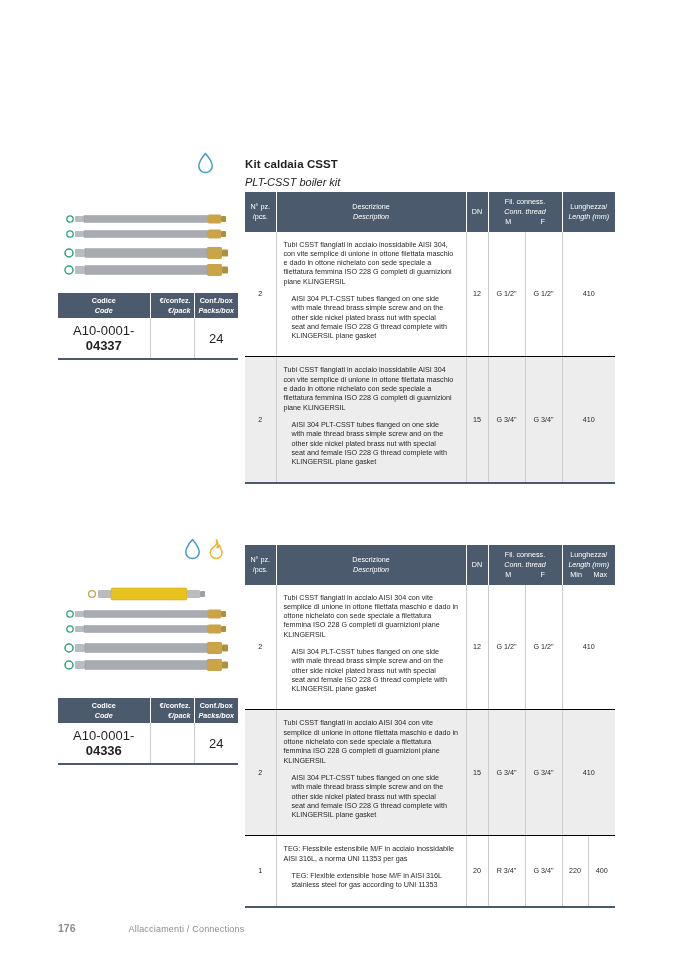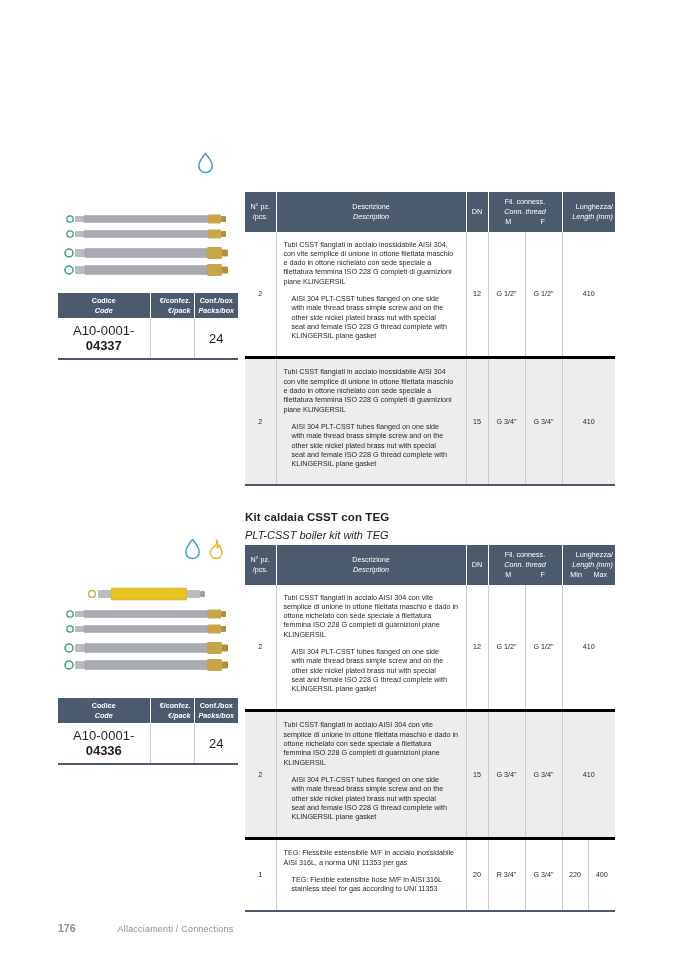--- a/index.html
+++ b/index.html
@@ -42,27 +42,27 @@
   }
   #ptable-1 { top: 192px; }
   #ptable-2 { top: 545px; }
 
   .ptable th {
     background: #4b5a6d; color: #ffffff; font-weight: normal;
     font-size: 7.2px; line-height: 9.5px; text-align: center;
     padding: 5px 2px; vertical-align: middle;
     border-right: 1px solid #ffffff;
   }
-  .ptable th:last-child { border-right: none; text-align: right; }
+  .ptable th:last-child { border-right: none; }
   .ptable th .en { font-style: italic; display: block; }
   .ptable th .sub { display: flex; justify-content: space-around; margin-top: 1px; }
 
   .ptable td {
     border-right: 1px solid #c9ccd1;
-    border-bottom: 3px solid #000000;
+    border-bottom: 1px solid #000000;
     font-size: 7.2px; line-height: 9.3px;
     padding: 7px 5px; vertical-align: middle; text-align: center;
     color: #231f20;
   }
   .ptable td:last-child { border-right: none; }
   .ptable tr.alt td { background: #ededed; }
   .ptable td.desc { text-align: left; padding: 8px 7px; }
   .desc .it { margin: 0 0 4px 0; }
   .desc .en { margin: 8px; }
   .ptable tr:last-child td { border-bottom: 2px solid #4b5a6d; }
@@ -105,36 +105,40 @@
   .cw-box { width: 44px; }
 
   
   .photo { position: absolute; }
   #photo-1 { left: 62px; top: 212px; width: 176px; height: 68px; }
   #photo-2 { left: 62px; top: 585px; width: 176px; height: 92px; }
 
   
   .footer {
     position: absolute; left: 58px; top: 922px;
-    display: flex; align-items: baseline; gap: 8px; justify-content: center;
+    display: flex; align-items: baseline; gap: 19px; justify-content: center;
   }
   .footer-page { font-size: 10.5px; font-weight: bold; color: #8a8d90; }
   .footer-text { font-size: 9px; color: #8a8d90; letter-spacing: .2px; margin-left: 34px; }
 </style>
 </head>
 <body>
 
 <div class="page">
 
   <div class="icon-row" id="icons-1">
     <svg class="icon-svg" width="17" height="22" viewBox="0 0 17 22">
       <path d="M8.5 1.6 C8.5 1.6 1.8 9.4 1.8 14.1 C1.8 17.9 4.8 20.6 8.5 20.6 C12.2 20.6 15.2 17.9 15.2 14.1 C15.2 9.4 8.5 1.6 8.5 1.6 Z" fill="none" stroke="#3f9dc8" stroke-width="1.5" stroke-linejoin="round"></path>
     </svg>
   </div>
 
+  <div class="titles" id="titles-1">
+    <p class="title-it">Kit caldaia CSST</p>
+    <p class="title-en">PLT-CSST boiler kit</p>
+  </div>
 
   <svg class="photo" id="photo-1" viewBox="0 0 176 68">
     <g>
 
       <circle cx="8" cy="7" r="3.2" fill="none" stroke="#2fa47a" stroke-width="1.3"></circle>
       <rect x="13" y="4" width="9" height="6" rx="1" fill="#b9bcc0"></rect>
       <rect x="22" y="3.5" width="124" height="7" fill="#a8acb1"></rect>
       <rect x="22" y="3.5" width="124" height="7" fill="none" stroke="#8e9296" stroke-width=".4"></rect>
       <rect x="146" y="2.5" width="13" height="9" rx="1.2" fill="#c9a449"></rect>
       <rect x="159" y="4" width="5" height="6" rx="1" fill="#b08f3c"></rect>
@@ -255,24 +259,20 @@
 
   <div class="icon-row" id="icons-2">
     <svg class="icon-svg" width="17" height="22" viewBox="0 0 17 22">
       <path d="M8.5 1.6 C8.5 1.6 1.8 9.4 1.8 14.1 C1.8 17.9 4.8 20.6 8.5 20.6 C12.2 20.6 15.2 17.9 15.2 14.1 C15.2 9.4 8.5 1.6 8.5 1.6 Z" fill="none" stroke="#3f9dc8" stroke-width="1.5" stroke-linejoin="round"></path>
     </svg>
     <svg class="icon-svg" width="16" height="22" viewBox="0 0 16 22">
       <path d="M8.4 1.8 C8.4 1.8 9.6 5.0 7.6 7.3 C5.6 9.6 2.2 10.6 2.2 14.4 C2.2 18.0 5.0 20.5 8.2 20.5 C11.6 20.5 14.0 18.0 14.0 14.6 C14.0 11.2 11.6 10.0 11.6 7.0 C10.6 8.6 10.0 9.4 9.0 9.8 C10.0 7.2 10.0 4.0 8.4 1.8 Z" fill="none" stroke="#f0b429" stroke-width="1.5" stroke-linejoin="round"></path>
     </svg>
   </div>
 
-  <div class="titles" id="titles-2">
-    <p class="title-it">Kit caldaia CSST con TEG</p>
-    <p class="title-en">PLT-CSST boiler kit with TEG</p>
-  </div>
 
   <svg class="photo" id="photo-2" viewBox="0 0 176 92">
     <g>
 
       <circle cx="30" cy="9" r="3.4" fill="none" stroke="#c9a449" stroke-width="1.3"></circle>
       <rect x="36" y="5" width="13" height="8" rx="1" fill="#b9bcc0"></rect>
       <rect x="49" y="3" width="76" height="12" rx="1.5" fill="#e8c21f"></rect>
       <rect x="49" y="3" width="76" height="12" rx="1.5" fill="none" stroke="#c8a518" stroke-width=".5"></rect>
       <rect x="125" y="5" width="13" height="8" rx="1" fill="#b9bcc0"></rect>
       <rect x="138" y="6" width="5" height="6" rx="1" fill="#9ea2a6"></rect>

